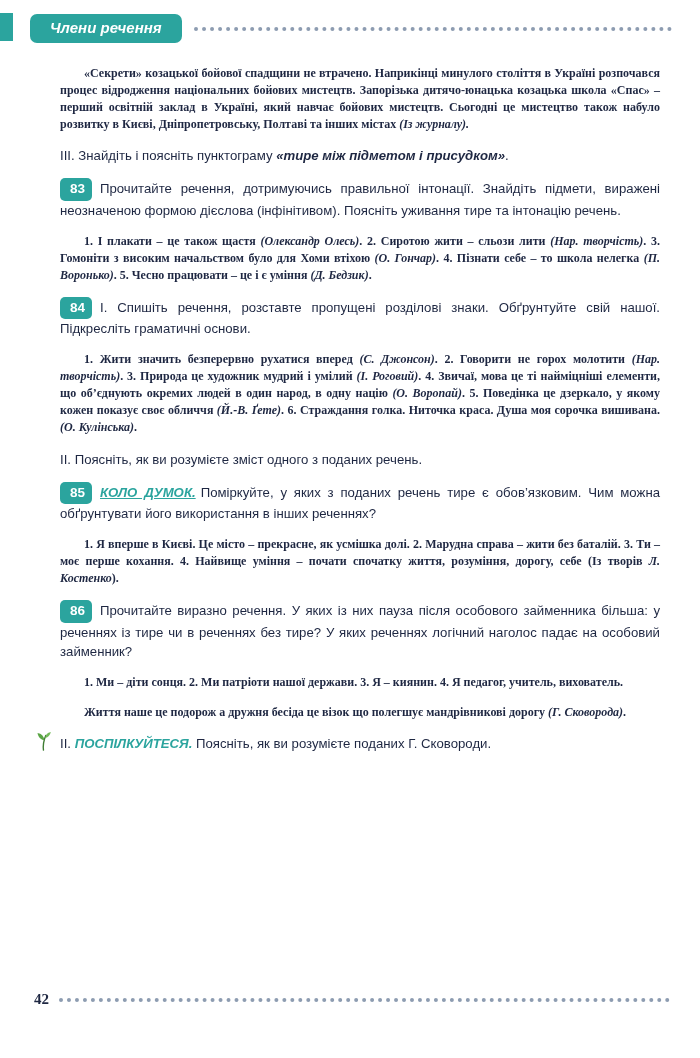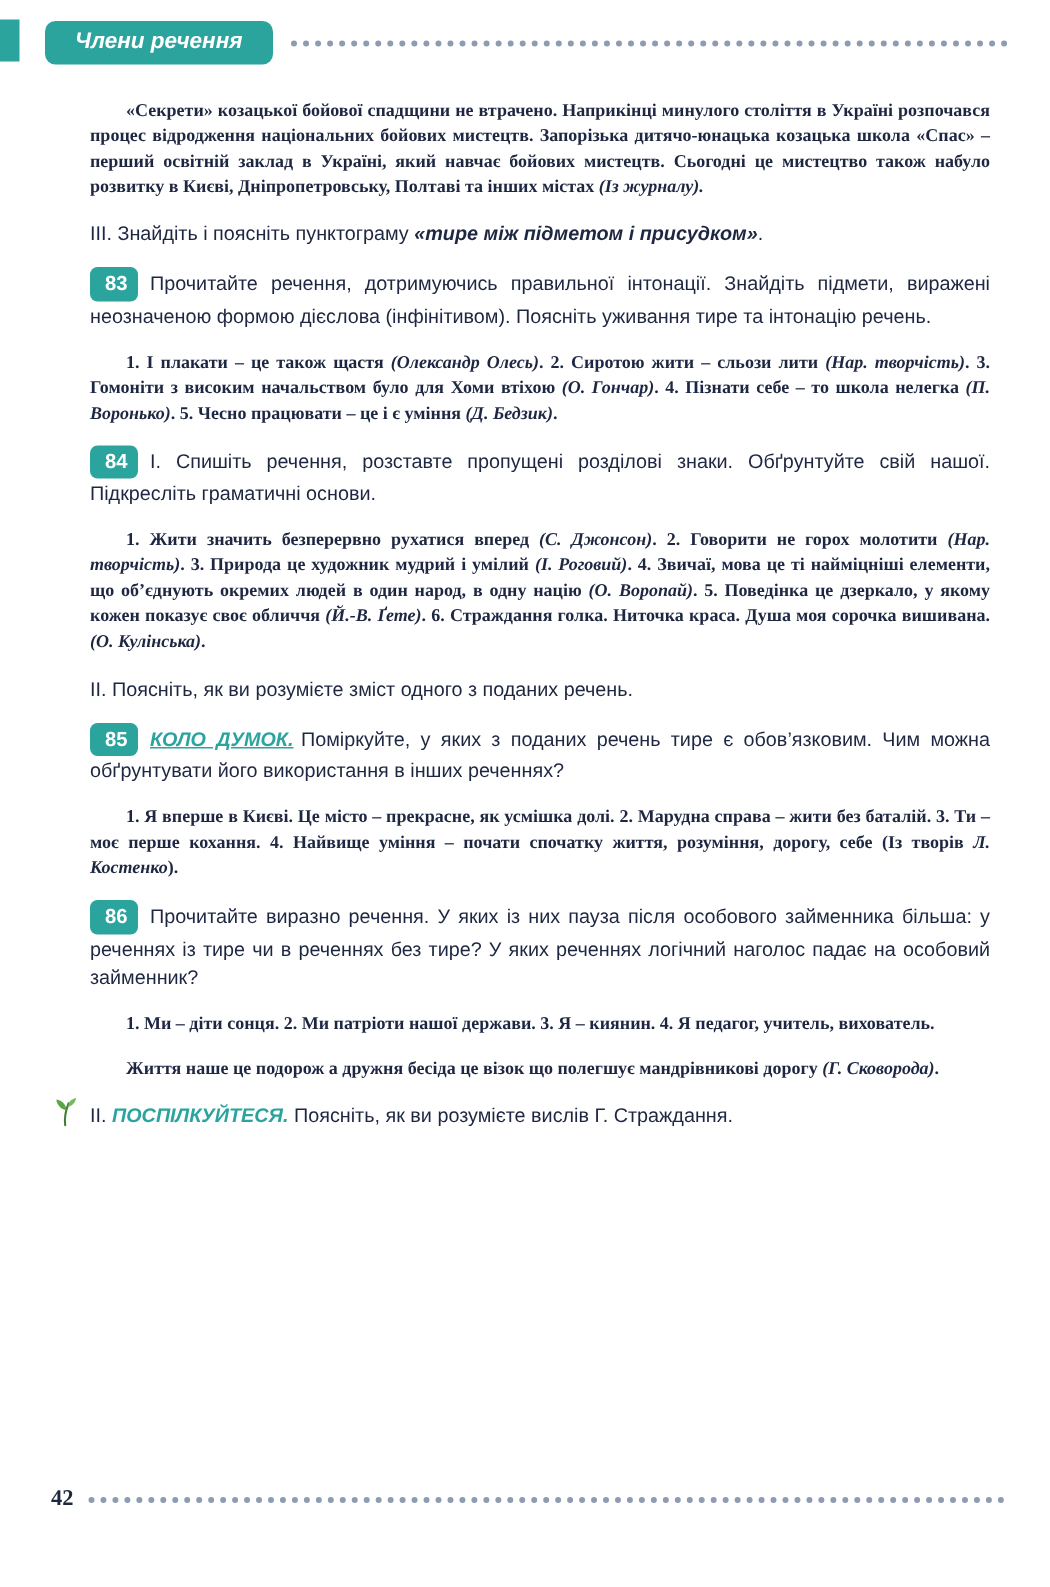--- a/index.html
+++ b/index.html
@@ -77,21 +77,21 @@
 
     <div class="exercise">
       <p class="serif para indent"><span>Життя наше це подорож а дружня бесіда це візок що полегшує мандрівникові дорогу </span><span class="seg-it">(Г. Сковорода)</span><span>.</span></p>
       <p class="sans para post-leaf">
         <span class="leaf">
           <svg viewBox="0 0 24 24" width="22" height="22" aria-hidden="true">
             <path d="M12.5 22c-.6-5 0-10 2.5-16" stroke="#3f7d33" stroke-width="1.5" fill="none" stroke-linecap="round"></path>
             <path d="M13.5 11C9.5 10.5 6.8 7.6 6 3.2 10.4 4 13 6.6 13.5 11Z" fill="#5aa545"></path>
             <path d="M14.6 8.6C17.5 8 19.6 5.9 20.6 2.2 16.6 3 14.7 5.2 14.6 8.6Z" fill="#74bb5a"></path>
           </svg>
-        </span><span><span>II. </span><span class="seg-teal">ПОСПІЛКУЙТЕСЯ.</span><span> Поясніть, як ви розумієте вислів Г. Страждання.</span></span>
+        </span><span><span>II. </span><span class="seg-teal">ПОСПІЛКУЙТЕСЯ.</span><span> Поясніть, як ви розумієте поданих Г. Сковороди.</span></span>
       </p>
     </div>
 
   </div>
 
   <div class="footer">
     <span class="pagenum">42</span>
     <div class="dots"></div>
   </div>
 

